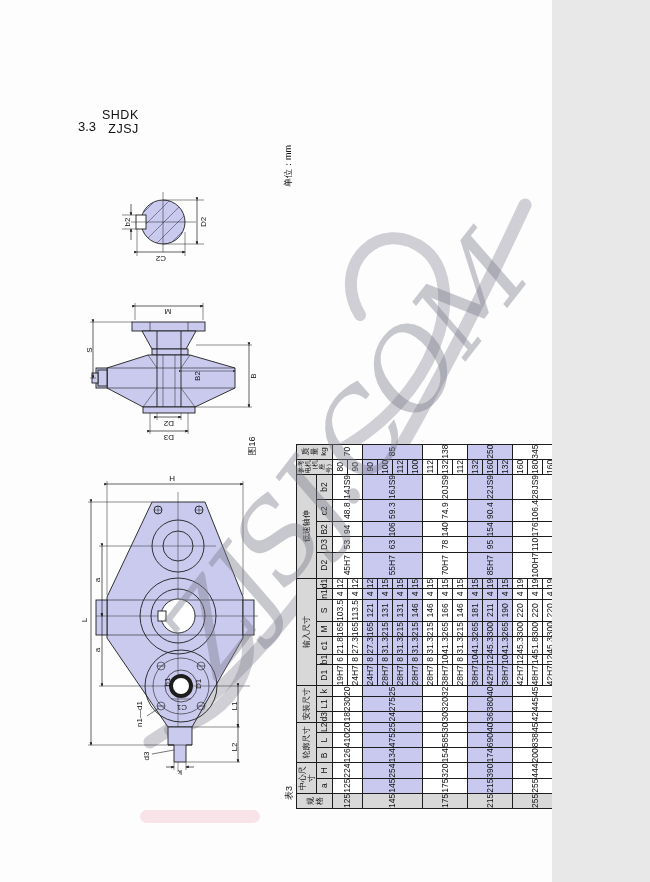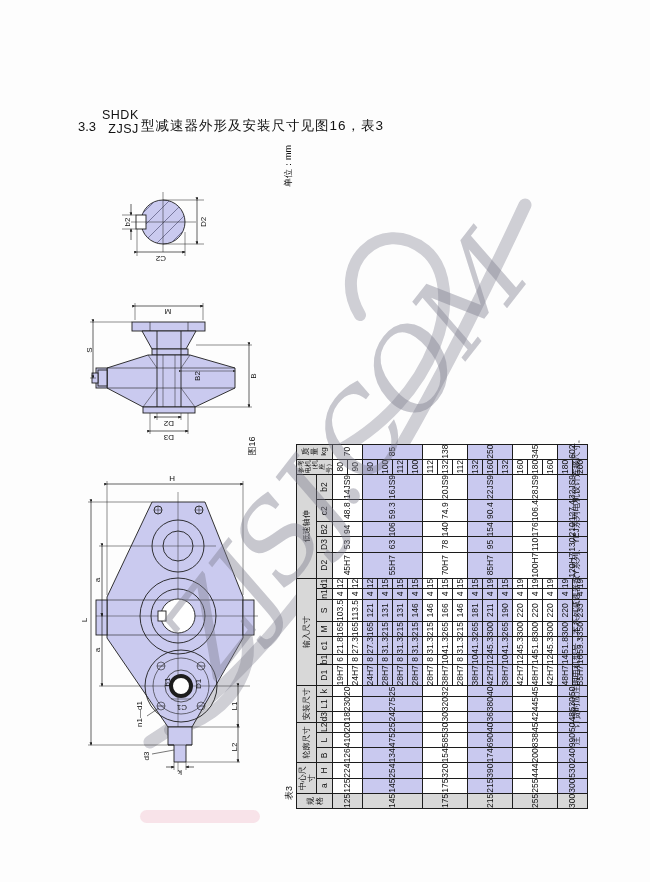--- a/index.html
+++ b/index.html
@@ -1,16 +1,16 @@
 <!DOCTYPE html>
 <html><head>
 <meta charset="utf-8">
 <style>
   html,body{margin:0;padding:0;background:#e8e8e8;}
-  .page{position:relative;width:650px;height:882px;background:#fdfdfd;overflow:hidden;
+  .page{position:relative;width:552px;height:882px;background:#fdfdfd;overflow:hidden;
         font-family:"Liberation Sans",sans-serif;color:#111;}
   
   .h-sec{position:absolute;left:78px;top:119px;font-size:13px;}
   .h-model{position:absolute;left:102px;top:108px;font-size:12.5px;line-height:14px;letter-spacing:.5px;text-align:right;}
   .h-title{position:absolute;left:141px;top:117px;font-size:13.5px;letter-spacing:1px;}
   
   .lbl{position:absolute;font-size:8px;white-space:nowrap;transform:translate(-50%,-50%) rotate(-90deg);}
   .lbl.r180{transform:translate(-50%,-50%) rotate(180deg);}
   .lbl.big{font-size:9px;}
   
@@ -38,21 +38,20 @@
 </head>
 <body>
 
 <div class="page">
 
   <span class="h-sec">3.3</span>
   <div class="h-model">
     <div>SHDK</div>
     <div>ZJSJ</div>
   </div>
-  <span class="h-title">型减速器外形及安装尺寸见图16，表3</span>
 
   <svg class="art" width="650" height="882" viewBox="0 0 650 882">
     <defs>
       <marker id="ar" markerWidth="8" markerHeight="8" refX="4" refY="2" orient="auto">
         <path d="M0,0 L5,2 L0,4 Z" fill="#222"></path>
       </marker>
       <clipPath id="shaftclip">
           <circle cx="163" cy="222" r="22"></circle>
         </clipPath>
     </defs>

